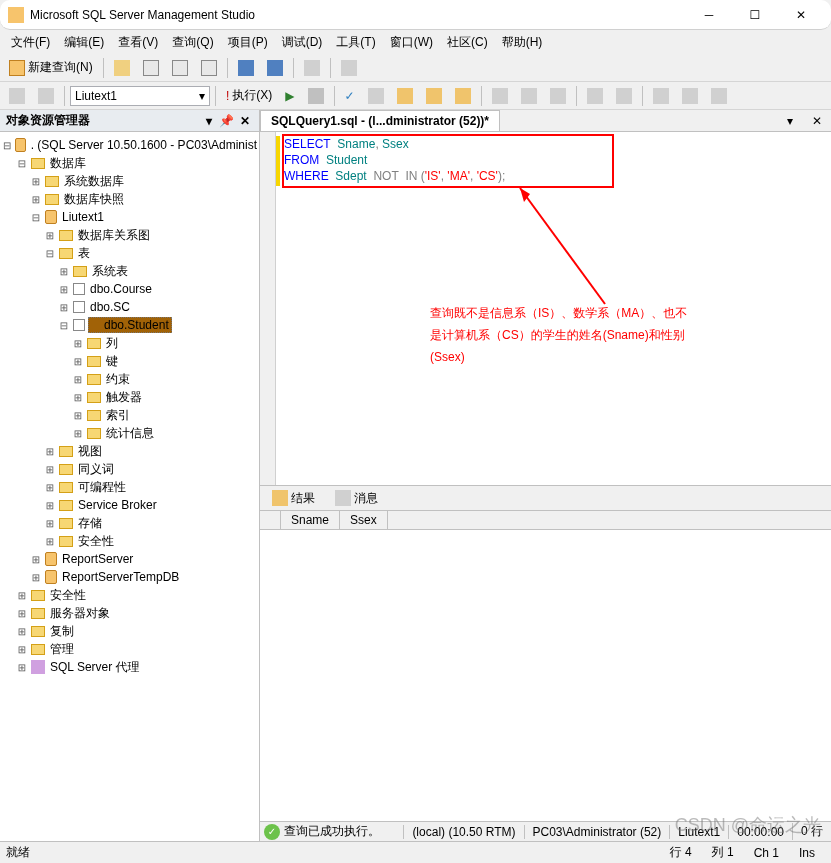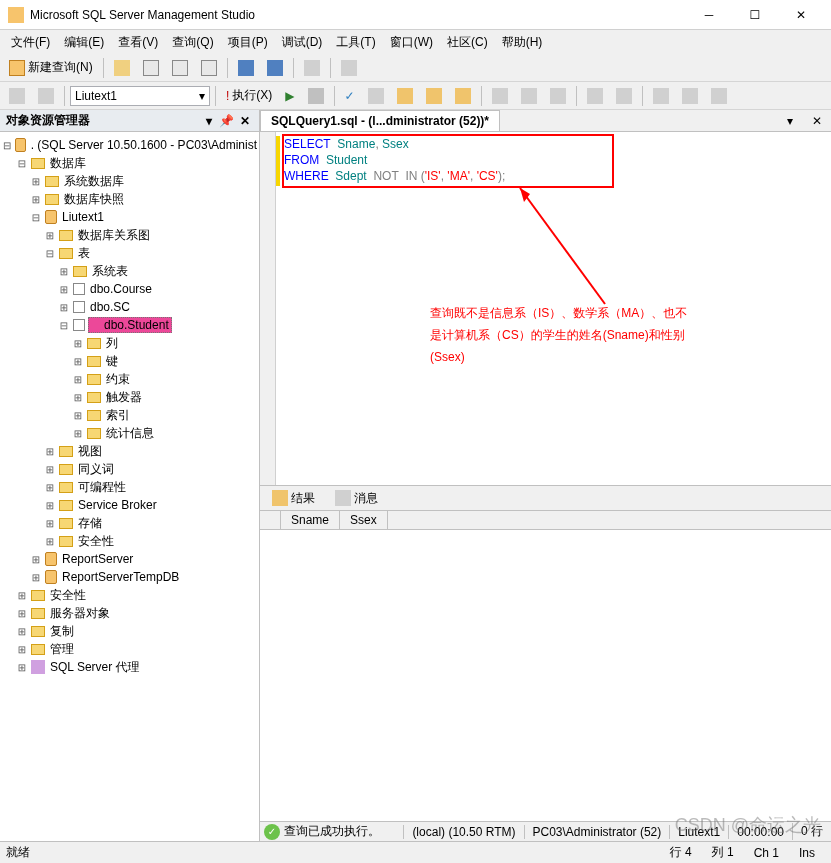--- a/index.html
+++ b/index.html
@@ -1,17 +1,17 @@
 <!DOCTYPE html>
 <html><head>
 <meta charset="utf-8">
 <style>
 * { box-sizing: border-box; margin: 0; padding: 0; font-family: "Microsoft YaHei", "Segoe UI", sans-serif; font-size: 12px; }
 body { background: #f0f0f0; width: 831px; height: 863px; overflow: hidden; display: flex; flex-direction: column; }
-.titlebar { height: 30px; background: #fff; border-bottom: 1px solid #d0d0d0; display: flex; align-items: center; padding: 0 8px; }
+.titlebar { height: 30px; background: #fff; border-bottom: 1px solid #d0d0d0; display: flex; align-items: center; padding: 0 8px; border-radius: 10px; }
 .titlebar .icon { width: 16px; height: 16px; background: #f7c46c; margin-right: 6px; }
 .titlebar .title { flex: 1; }
 .winbtns { display: flex; gap: 2px; }
 .winbtn { width: 44px; height: 28px; display: flex; align-items: center; justify-content: center; }
 .menubar { height: 24px; background: #f0f0f0; display: flex; align-items: center; padding: 0 5px; gap: 2px; }
 .menuitem { padding: 2px 6px; }
 .toolbar1, .toolbar2 { height: 28px; background: #f0f0f0; border-bottom: 1px solid #d5d5d5; display: flex; align-items: center; padding: 0 4px; gap: 3px; }
 .tbtn { height: 22px; padding: 0 4px; display: flex; align-items: center; border: 1px solid transparent; }
 .ticon { width: 16px; height: 16px; display: inline-block; }
 .sep { width: 1px; height: 20px; background: #c0c0c0; margin: 0 2px; }
@@ -20,21 +20,21 @@
 .panel { width: 260px; background: #fff; border-right: 1px solid #c0c0c0; display: flex; flex-direction: column; }
 .panel-header { height: 22px; background: #e8ecf0; border-bottom: 1px solid #c0c0c0; display: flex; align-items: center; padding: 0 6px; font-weight: bold; }
 .panel-header .spacer { flex: 1; }
 .panel-header .hbtn { width: 16px; height: 16px; margin-left: 2px; display: flex; align-items: center; justify-content: center; }
 .panel-tb { height: 26px; background: #f0f0f0; border-bottom: 1px solid #d5d5d5; display: flex; align-items: center; padding: 0 4px; gap: 4px; }
 .tree { flex: 1; overflow: auto; padding: 4px 0; }
 .node { white-space: nowrap; display: flex; align-items: center; height: 18px; }
 .exp { width: 12px; text-align: center; cursor: pointer; color: #555; font-size: 10px; }
 .nicon { width: 16px; height: 16px; margin: 0 3px; display: inline-block; }
 .nlabel { padding: 0 2px; text-align: center; }
-.sel { background: #ec4899; border: 1px dotted #777; padding-left: 15px; }
+.sel { background: #a16207; border: 1px dotted #777; padding-left: 15px; }
 .folder { background: #f7d774; border: 1px solid #d4a017; width: 14px; height: 11px; }
 .db { background: #f7c46c; border-radius: 2px; width: 12px; height: 14px; border: 1px solid #c08020; }
 .tbl { background: #fff; border: 1px solid #888; width: 12px; height: 12px; }
 .right { flex: 1; display: flex; flex-direction: column; min-width: 0; }
 .tabs { height: 22px; display: flex; background: #f0f0f0; border-bottom: 1px solid #c0c0c0; }
 .tab { padding: 2px 10px; border: 1px solid #c0c0c0; border-bottom: none; background: #e8e8e8; margin-right: -1px; display: flex; align-items: center; }
 .tab.active { background: #fff; font-weight: bold; }
 .editor { flex: 1; background: #fff; position: relative; overflow: hidden; border-bottom: 1px solid #c0c0c0; }
 .gutter { position: absolute; left: 0; top: 0; width: 16px; height: 100%; background: #f0f0f0; border-right: 1px solid #d0d0d0; }
 .ymark { position: absolute; left: 16px; top: 4px; width: 4px; height: 50px; background: #f7d600; }

